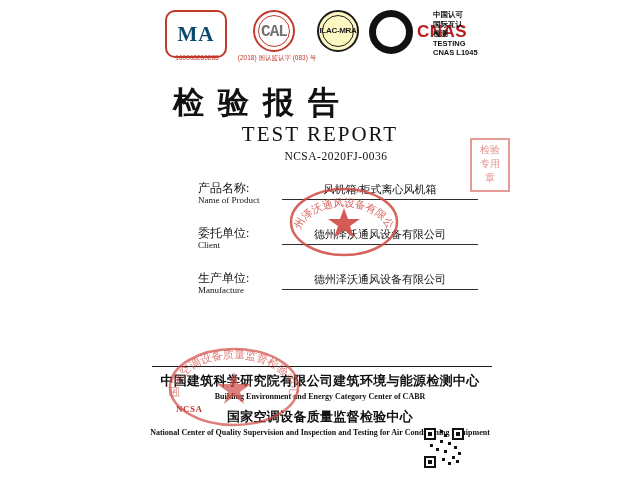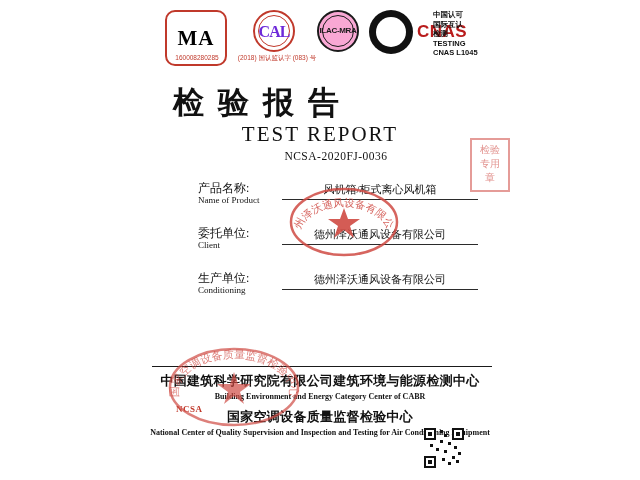--- a/index.html
+++ b/index.html
@@ -35,28 +35,28 @@
     position: absolute;
     font-family: "Liberation Sans", sans-serif;
     color: #c0392b;
     text-align: center;
     white-space: nowrap;
   }
   
   .ma-wrap { left: 0; }
   .ma-box {
     width: 62px;
-    height: 56px;
+    height: 48px;
     border: 2.5px solid #c0392b;
     border-radius: 10px;
     box-sizing: border-box;
     display: flex;
     align-items: center;
     justify-content: center;
-    color: #000000;
+    color: #0c4a6e;
     font-family: "Liberation Serif", serif;
     font-weight: bold;
     font-size: 21px;
     letter-spacing: 1px;
   }
   .ma-caption {
     left: -6px;
     top: 44px;
     font-size: 6.5px;
     width: 76px;
@@ -76,42 +76,42 @@
     content: "";
     position: absolute;
     left: 3px; top: 3px; right: 3px; bottom: 3px;
     border: 1px solid #c0392b;
     border-radius: 50%;
   }
   .cal-text {
     position: absolute;
     left: 0; right: 0; top: 11px;
     text-align: center;
-    color: #6d28d9;
-    font-family: Liberation Serif, serif;
+    color: #737373;
+    font-family: Liberation Mono, monospace;
     font-weight: bold;
     font-size: 16px;
     letter-spacing: -1px;
   }
   .cal-caption {
     left: -22px;
     top: 44px;
     font-size: 6.5px;
     width: 92px;
   }
   
   .ilac-wrap { left: 152px; }
   .ilac-circle {
     width: 42px;
     height: 42px;
     border-radius: 50%;
     border: 2.5px solid #1b1b1b;
     box-sizing: border-box;
     position: relative;
-    background: #f9a8d4;
+    background: #fef9c3;
   }
   .ilac-circle::before {
     content: "";
     position: absolute;
     left: 3px; top: 3px; right: 3px; bottom: 3px;
     border: 1px solid #1b1b1b;
     border-radius: 50%;
   }
   .ilac-text {
     position: absolute;
@@ -389,21 +389,21 @@
 
     <div class="field-row">
       <div class="field-label-cn">委托单位:</div>
       <div class="field-label-en">Client</div>
       <div class="field-value">德州泽沃通风设备有限公司</div>
       <div class="field-line"></div>
     </div>
 
     <div class="field-row">
       <div class="field-label-cn">生产单位:</div>
-      <div class="field-label-en">Conditioning</div>
+      <div class="field-label-en">Manufacture</div>
       <div class="field-value">德州泽沃通风设备有限公司</div>
       <div class="field-line"></div>
     </div>
 
   </div>
 
   <div class="footer-rule"></div>
   <div class="footer">
     <div class="footer-cn1">中国建筑科学研究院有限公司建筑环境与能源检测中心</div>
     <div class="footer-en1">Building Environment and Energy Category Center of CABR</div>

